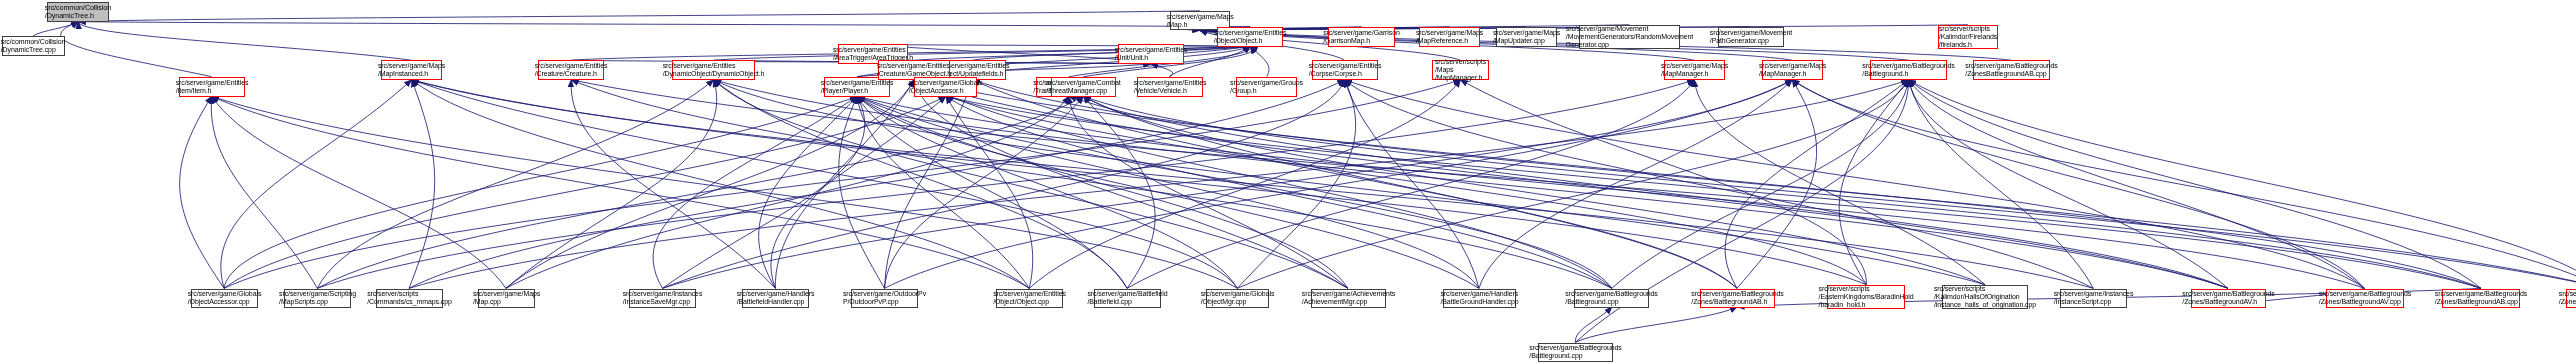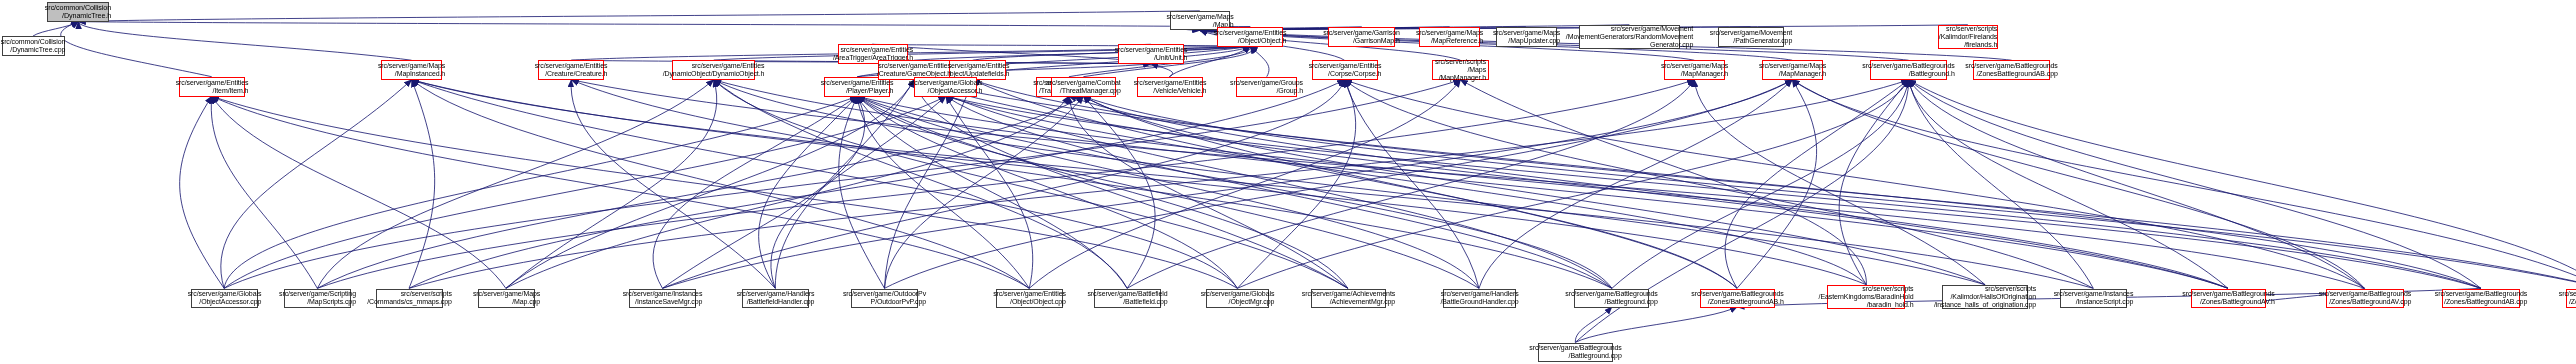--- a/index.html
+++ b/index.html
@@ -10,21 +10,21 @@
     font-family:"Liberation Sans","DejaVu Sans",sans-serif;
     overflow:hidden;
   }
   #edges{position:absolute;left:0;top:0;width:2687px;height:364px;pointer-events:none;}
   .node{
     position:absolute;
     box-sizing:border-box;
     display:flex;
     align-items:center;
     justify-content:center;
-    text-align:right;
+    text-align:left;
     line-height:1.15;
     font-size:7px;
     color:#000000;
     background:#ffffff;
     border:0.8px solid #404040;
     white-space:pre;
     letter-spacing:-0.1px;
     z-index:5;
   }
   .node.root{

